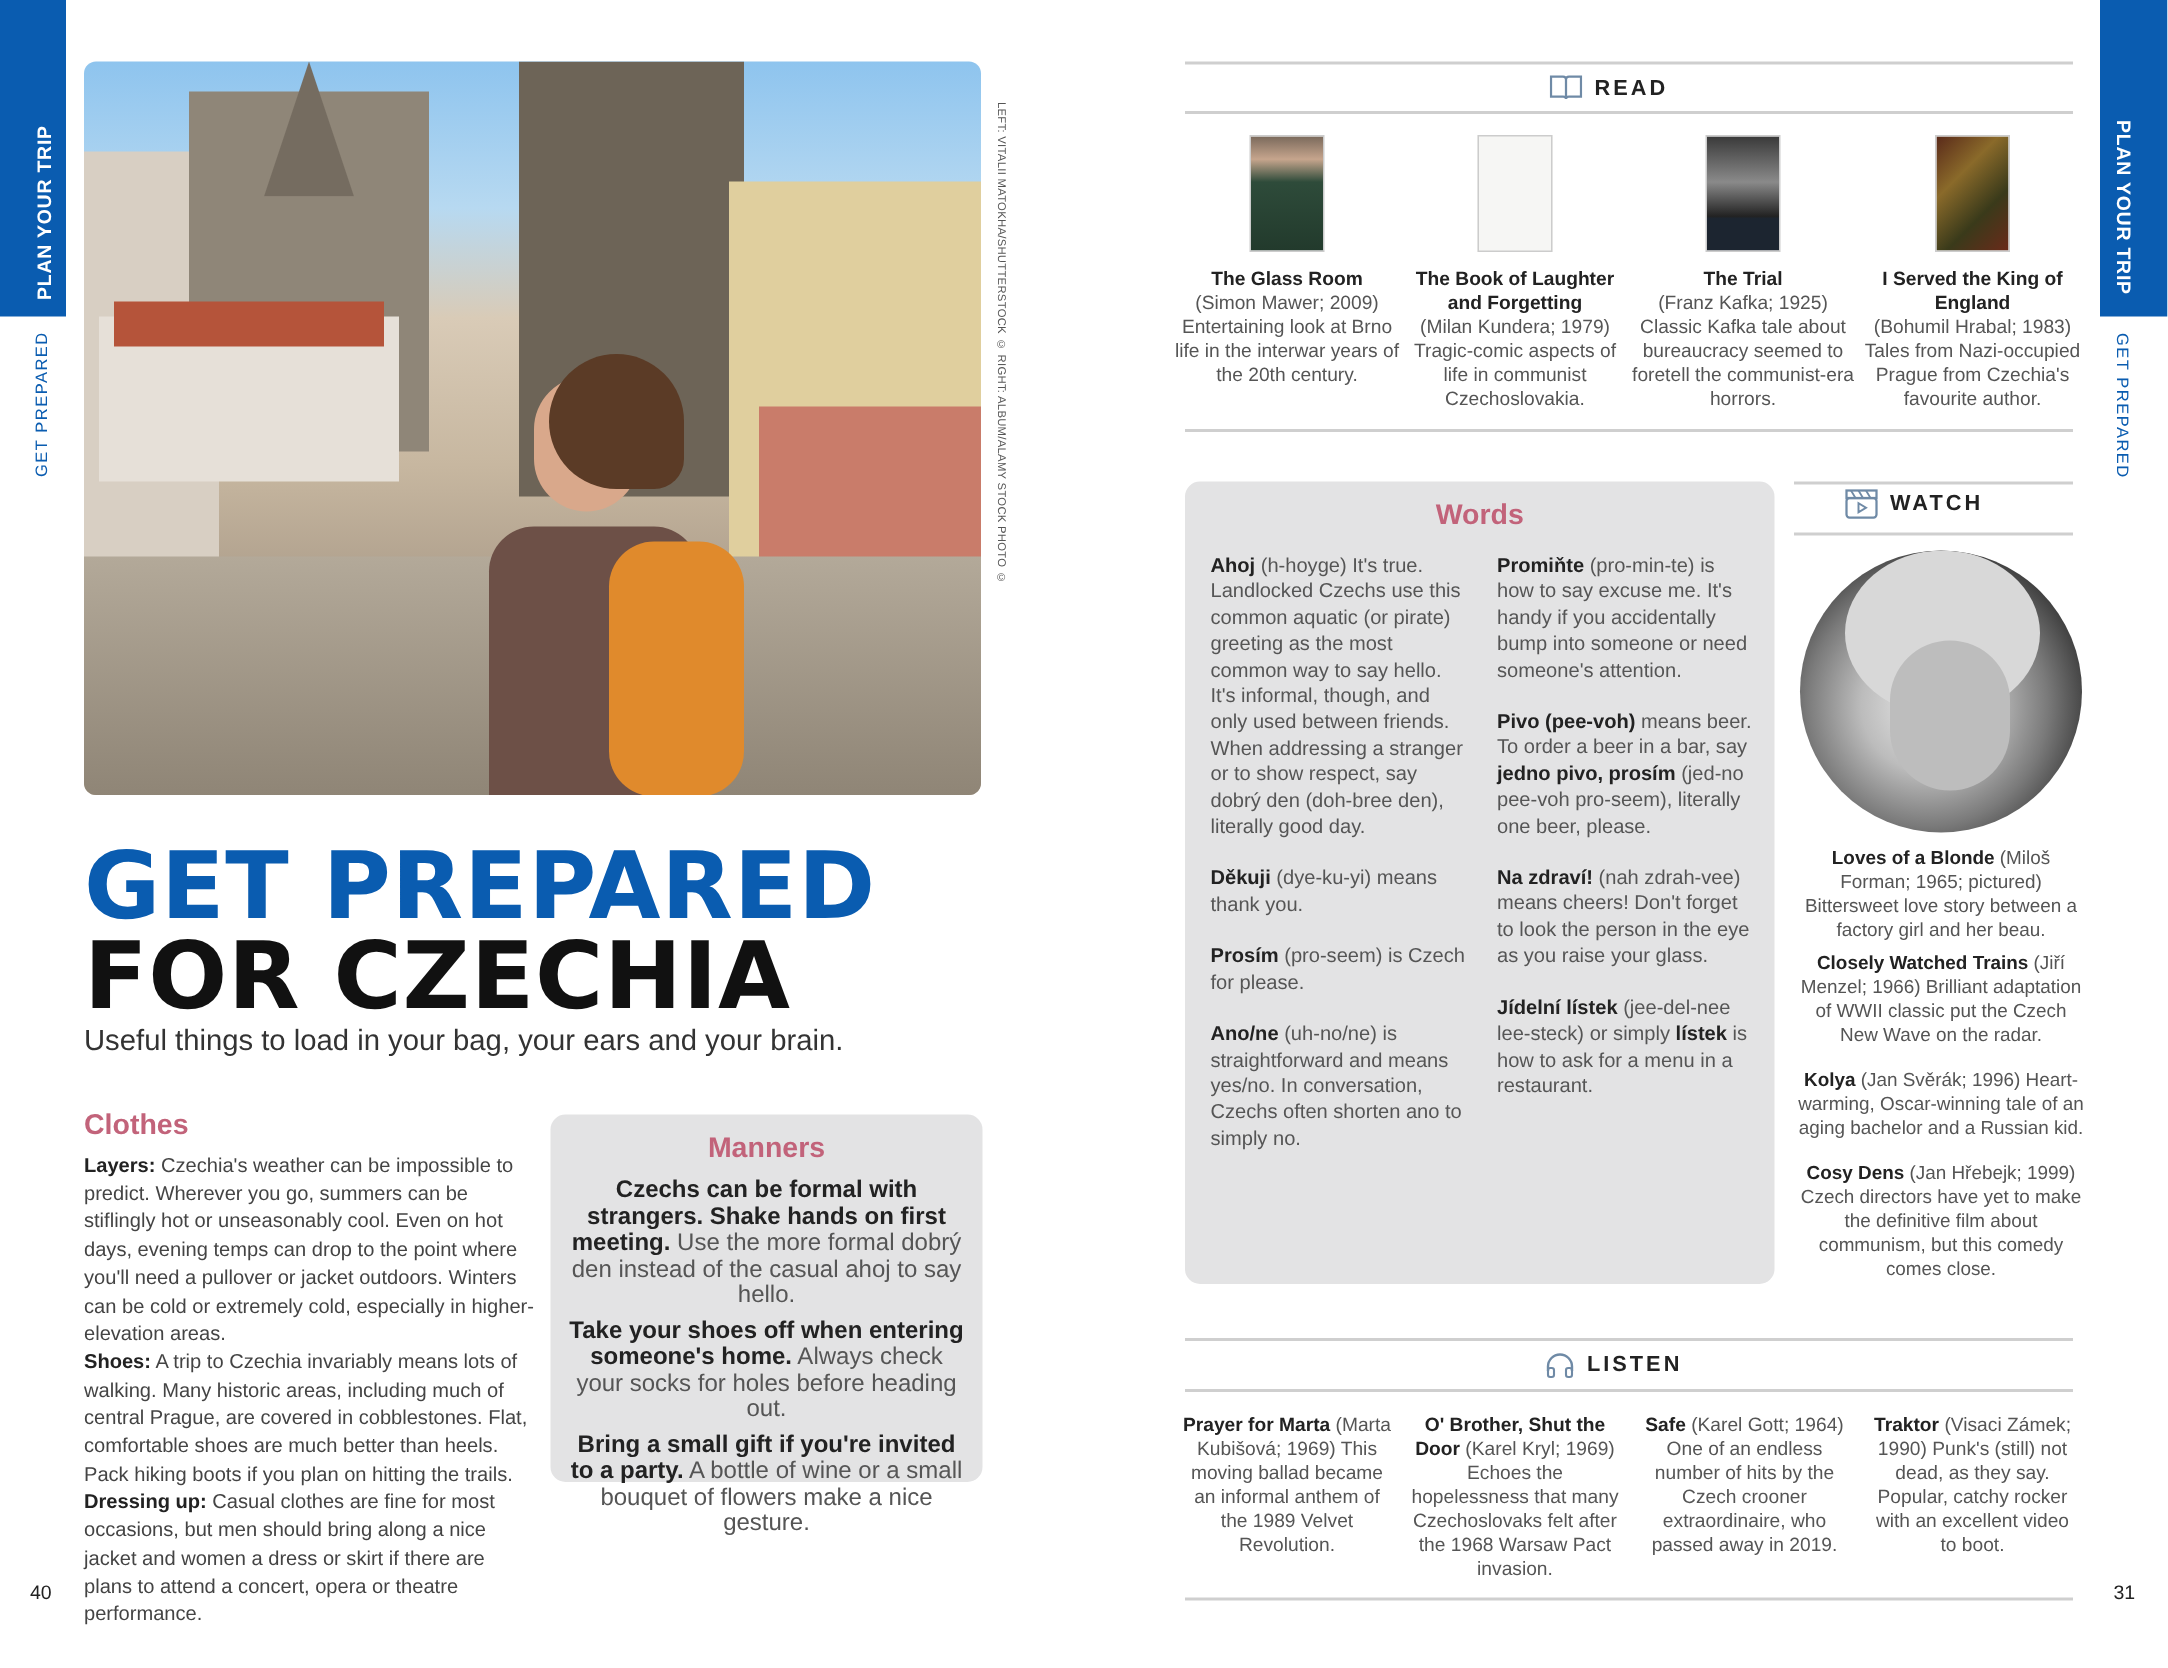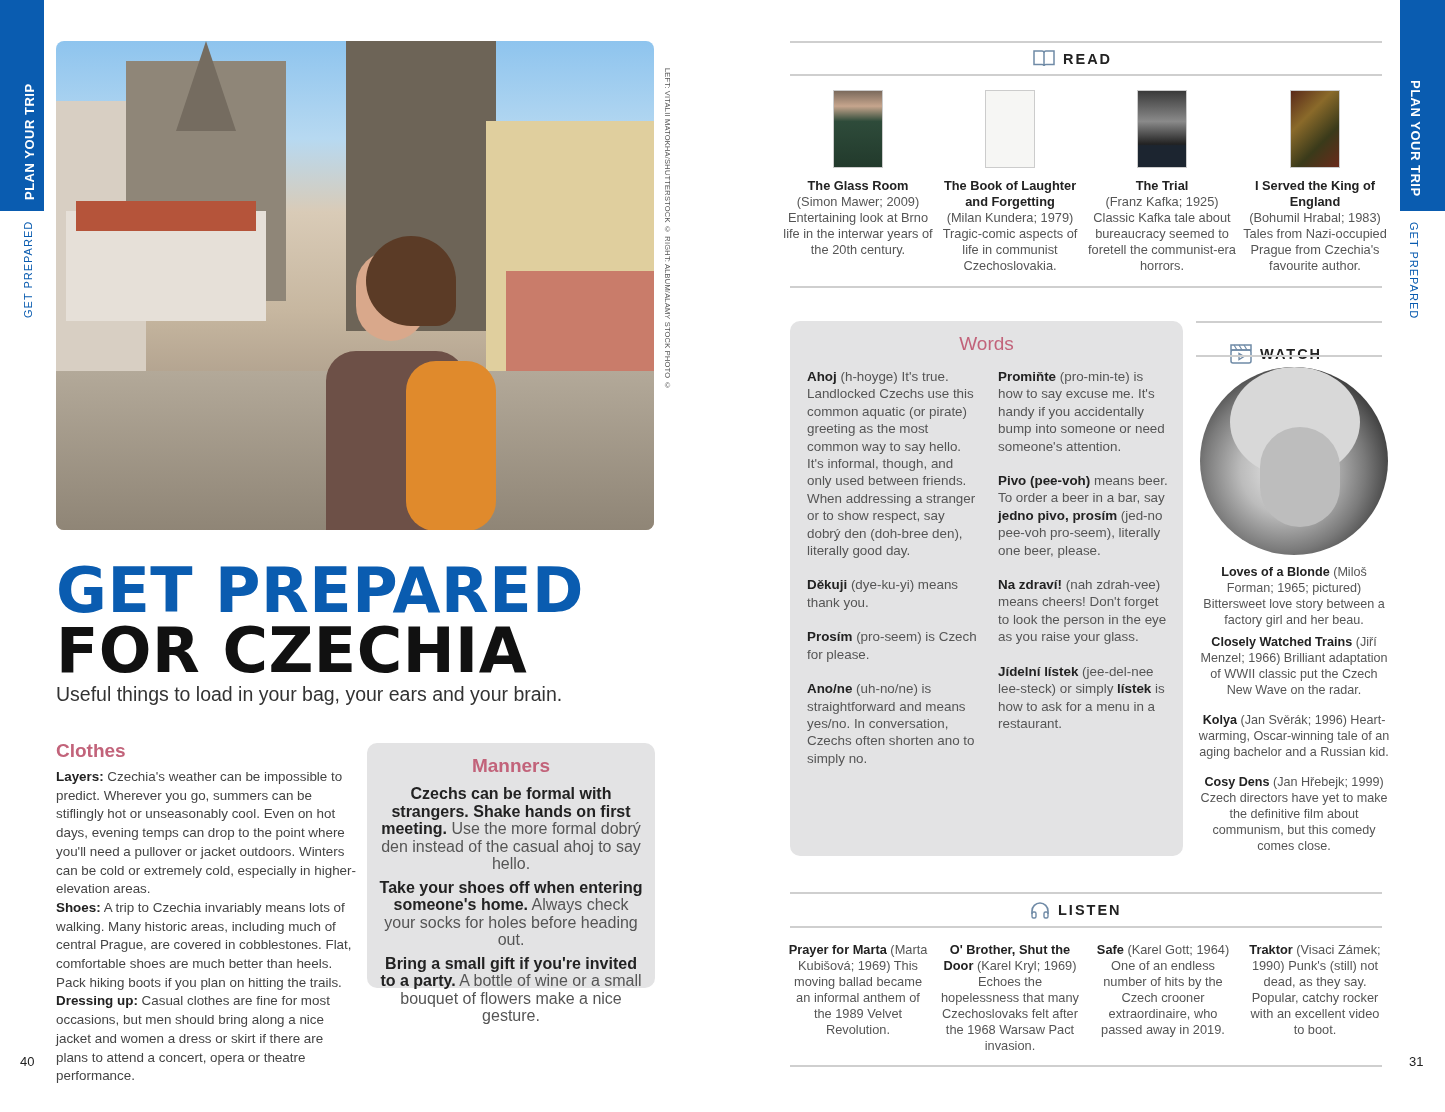--- a/index.html
+++ b/index.html
@@ -41,21 +41,21 @@
 
   .sec-label { position: absolute; display: flex; align-items: center; gap: 8px; font-weight: bold; font-size: 14.5px; letter-spacing: 2px; color: #222; }
 
   
   .book { position: absolute; width: 150px; text-align: center; font-size: 12.8px; line-height: 16px; color: #555; }
   .book .cover { width: 50px; height: 78px; margin: 0 auto 10px; border: 1px solid #ccc; }
   .book b { color: #222; display: block; }
 
   
   .words { position: absolute; left: 790px; top: 321px; width: 393px; height: 535px; background: #e3e3e4; border-radius: 10px; }
-  .words-title { position: absolute; left: 0; width: 100%; top: 12px; text-align: center; color: #c2637a; font-weight: normal; font-size: 19px; }
+  .words-title { position: absolute; left: 0; width: 100%; top: 12px; text-align: center; color: #c2637a; font-weight: bold; font-size: 19px; }
   .wcol { position: absolute; width: 172px; font-size: 13.4px; line-height: 17.4px; color: #555; }
   .wcol p { margin-bottom: 17px; }
   .wcol b { color: #222; }
 
   
   .watch-img { position: absolute; left: 1200px; top: 367px; width: 188px; height: 188px; border-radius: 50%;
     background: radial-gradient(circle at 45% 55%, #e8e8e8 0%, #bcbcbc 30%, #7a7a7a 55%, #2c2c2c 80%, #111 100%); overflow: hidden; }
   .watch-list { position: absolute; left: 1198px; top: 564px; width: 192px; text-align: center; font-size: 12.6px; line-height: 16px; color: #555; }
   .watch-list p { margin-bottom: 4px; }
   .watch-list b { color: #222; }
@@ -159,21 +159,21 @@
   </div>
   <div class="wcol" style="left:208px;top:47px;">
     <p><b>Promiňte</b><span> (pro-min-te) is how to say excuse me. It's handy if you accidentally bump into someone or need someone's attention.</span></p>
     <p><b>Pivo (pee-voh)</b><span> means beer. To order a beer in a bar, say </span><b>jedno pivo, prosím</b><span> (jed-no pee-voh pro-seem), literally one beer, please.</span></p>
     <p><b>Na zdraví!</b><span> (nah zdrah-vee) means cheers! Don't forget to look the person in the eye as you raise your glass.</span></p>
     <p><b>Jídelní lístek</b><span> (jee-del-nee lee-steck) or simply </span><b>lístek</b><span> is how to ask for a menu in a restaurant.</span></p>
   </div>
 </div>
 
 <div class="rule" style="left:1196px;top:321px;width:186px;"></div>
-<div class="sec-label" style="left:1230px;top:344px;">
+<div class="sec-label" style="left:1230px;top:326px;">
   <svg width="22" height="20" viewBox="0 0 22 20">
       <rect x="1" y="6" width="20" height="13" rx="2" fill="none" stroke="#6f8aa6" stroke-width="1.5"></rect>
       <rect x="1" y="1" width="20" height="5" fill="none" stroke="#6f8aa6" stroke-width="1.5"></rect>
       <path d="M4 1l3 5M9 1l3 5M14 1l3 5" stroke="#6f8aa6" stroke-width="1.2"></path>
       <path d="M9 9.5v6l5-3z" fill="none" stroke="#6f8aa6" stroke-width="1.3"></path>
     </svg>
   <span>WATCH</span>
 </div>
 <div class="rule" style="left:1196px;top:355px;width:186px;"></div>
 <div class="watch-img">

